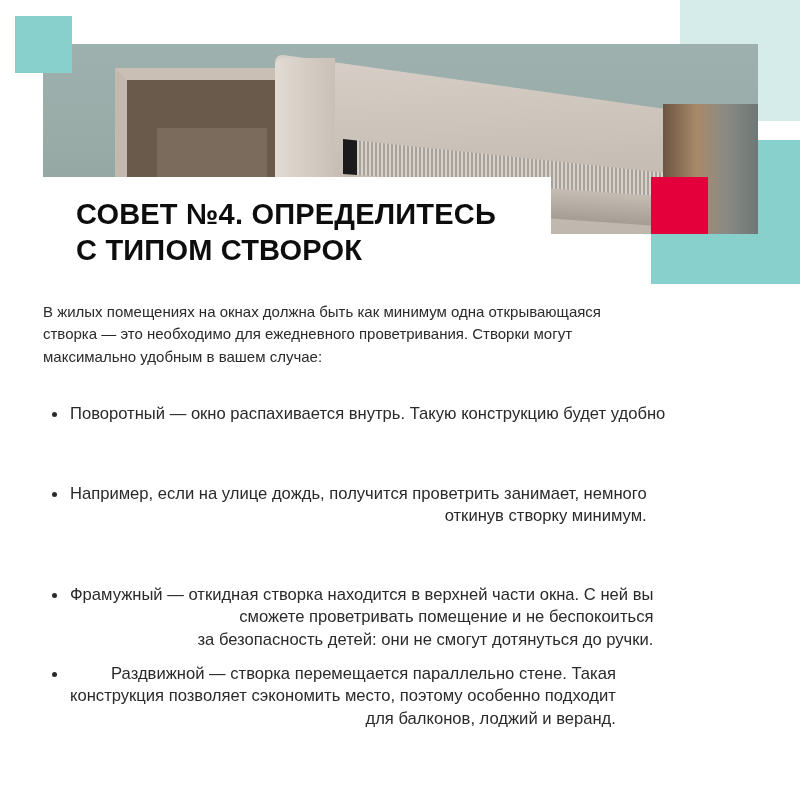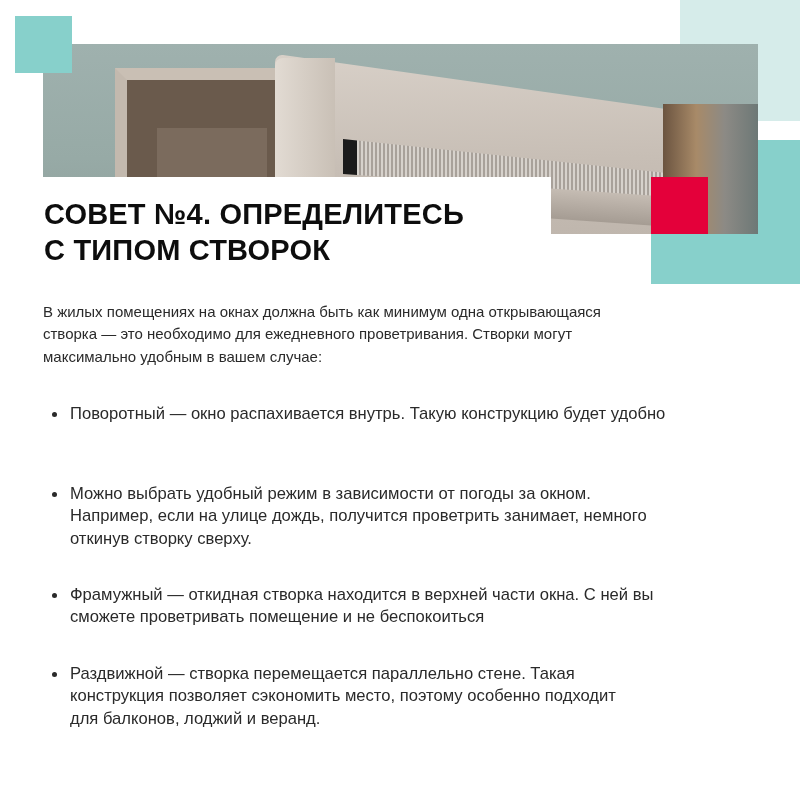--- a/index.html
+++ b/index.html
@@ -56,39 +56,39 @@
     .title-box {
       position: absolute; left: 43px; top: 177px; width: 508px; height: 92px;
       background: #ffffff; z-index: 5;
     }
     .title {
       position: absolute; left: 44px; top: 196px; z-index: 6;
       font-family: "Liberation Sans", "DejaVu Sans", sans-serif;
       font-weight: 700; font-size: 29px; line-height: 36px; color: #0d0d0d;
       letter-spacing: 0.2px;
     }
-    .title span { display: block; white-space: nowrap; }
+    .title span { display: block; white-space: nowrap; margin-left: 32px; }
 
     .intro {
       position: absolute; left: 43px; top: 301px; width: 730px; z-index: 6;
       font-family: "Liberation Sans", "DejaVu Sans", sans-serif;
       font-size: 15px; line-height: 22.3px; color: #2a2a2a;
     }
     .intro span { display: block; white-space: nowrap; }
 
     .bullets { position: absolute; left: 0; top: 0; z-index: 6; }
     .bullet {
       position: absolute; left: 0;
       font-family: "Liberation Sans", "DejaVu Sans", sans-serif;
       font-size: 16.6px; line-height: 22.3px; color: #2a2a2a;
     }
     .bullet .dot {
       position: absolute; left: 52px; top: 9px; width: 5px; height: 5px; border-radius: 50%; background: #2a2a2a;
     }
-    .bullet .lines { position: absolute; left: 70px; top: 0; }
+    .bullet .lines { position: absolute; left: 70px; top: 0; text-align: right; }
     .bullet .lines span { display: block; white-space: nowrap; }
     .b1 { top: 403px; }
     .b2 { top: 483px; }
     .b3 { top: 584px; }
     .b4 { top: 663px; }
     .b3 .lines span.indent { margin-left: -3px; }
   </style>
 </head>
 <body>
 
@@ -125,30 +125,30 @@
 <div class="bullets">
   <div class="bullet b1">
     <span class="dot"></span>
     <div class="lines">
       <span>Поворотный — окно распахивается внутрь. Такую конструкцию будет удобно</span>
     </div>
   </div>
   <div class="bullet b2">
     <span class="dot"></span>
     <div class="lines">
-      <span>Можно выбрать удобный режим в зависимости от погоды за окном.</span>
       <span>Например, если на улице дождь, получится проветрить занимает, немного</span>
-      <span>откинув створку сверху.</span>
+      <span>откинув створку минимум.</span>
     </div>
   </div>
   <div class="bullet b3">
     <span class="dot"></span>
     <div class="lines">
       <span>Фрамужный — откидная створка находится в верхней части окна. С ней вы</span>
       <span>сможете проветривать помещение и не беспокоиться</span>
+      <span class="indent">за безопасность детей: они не смогут дотянуться до ручки.</span>
     </div>
   </div>
   <div class="bullet b4">
     <span class="dot"></span>
     <div class="lines">
       <span>Раздвижной — створка перемещается параллельно стене. Такая</span>
       <span>конструкция позволяет сэкономить место, поэтому особенно подходит</span>
       <span>для балконов, лоджий и веранд.</span>
     </div>
   </div>

